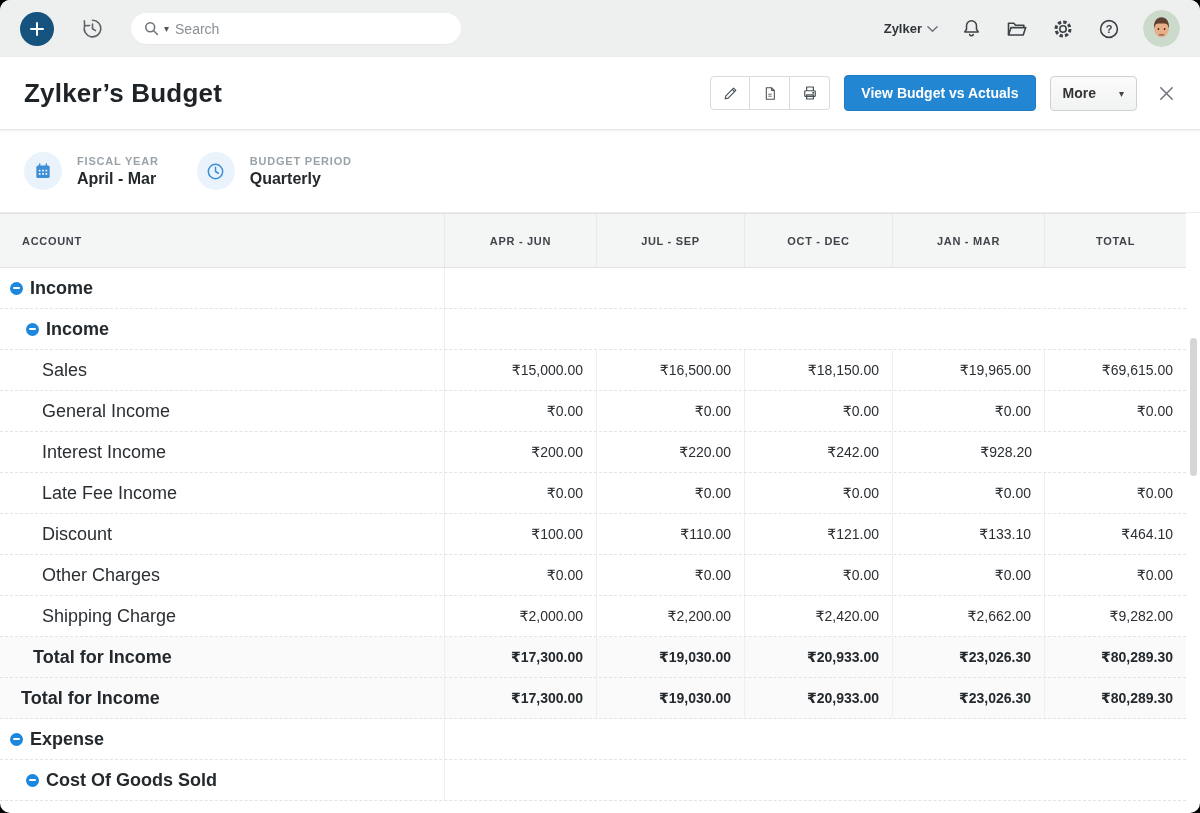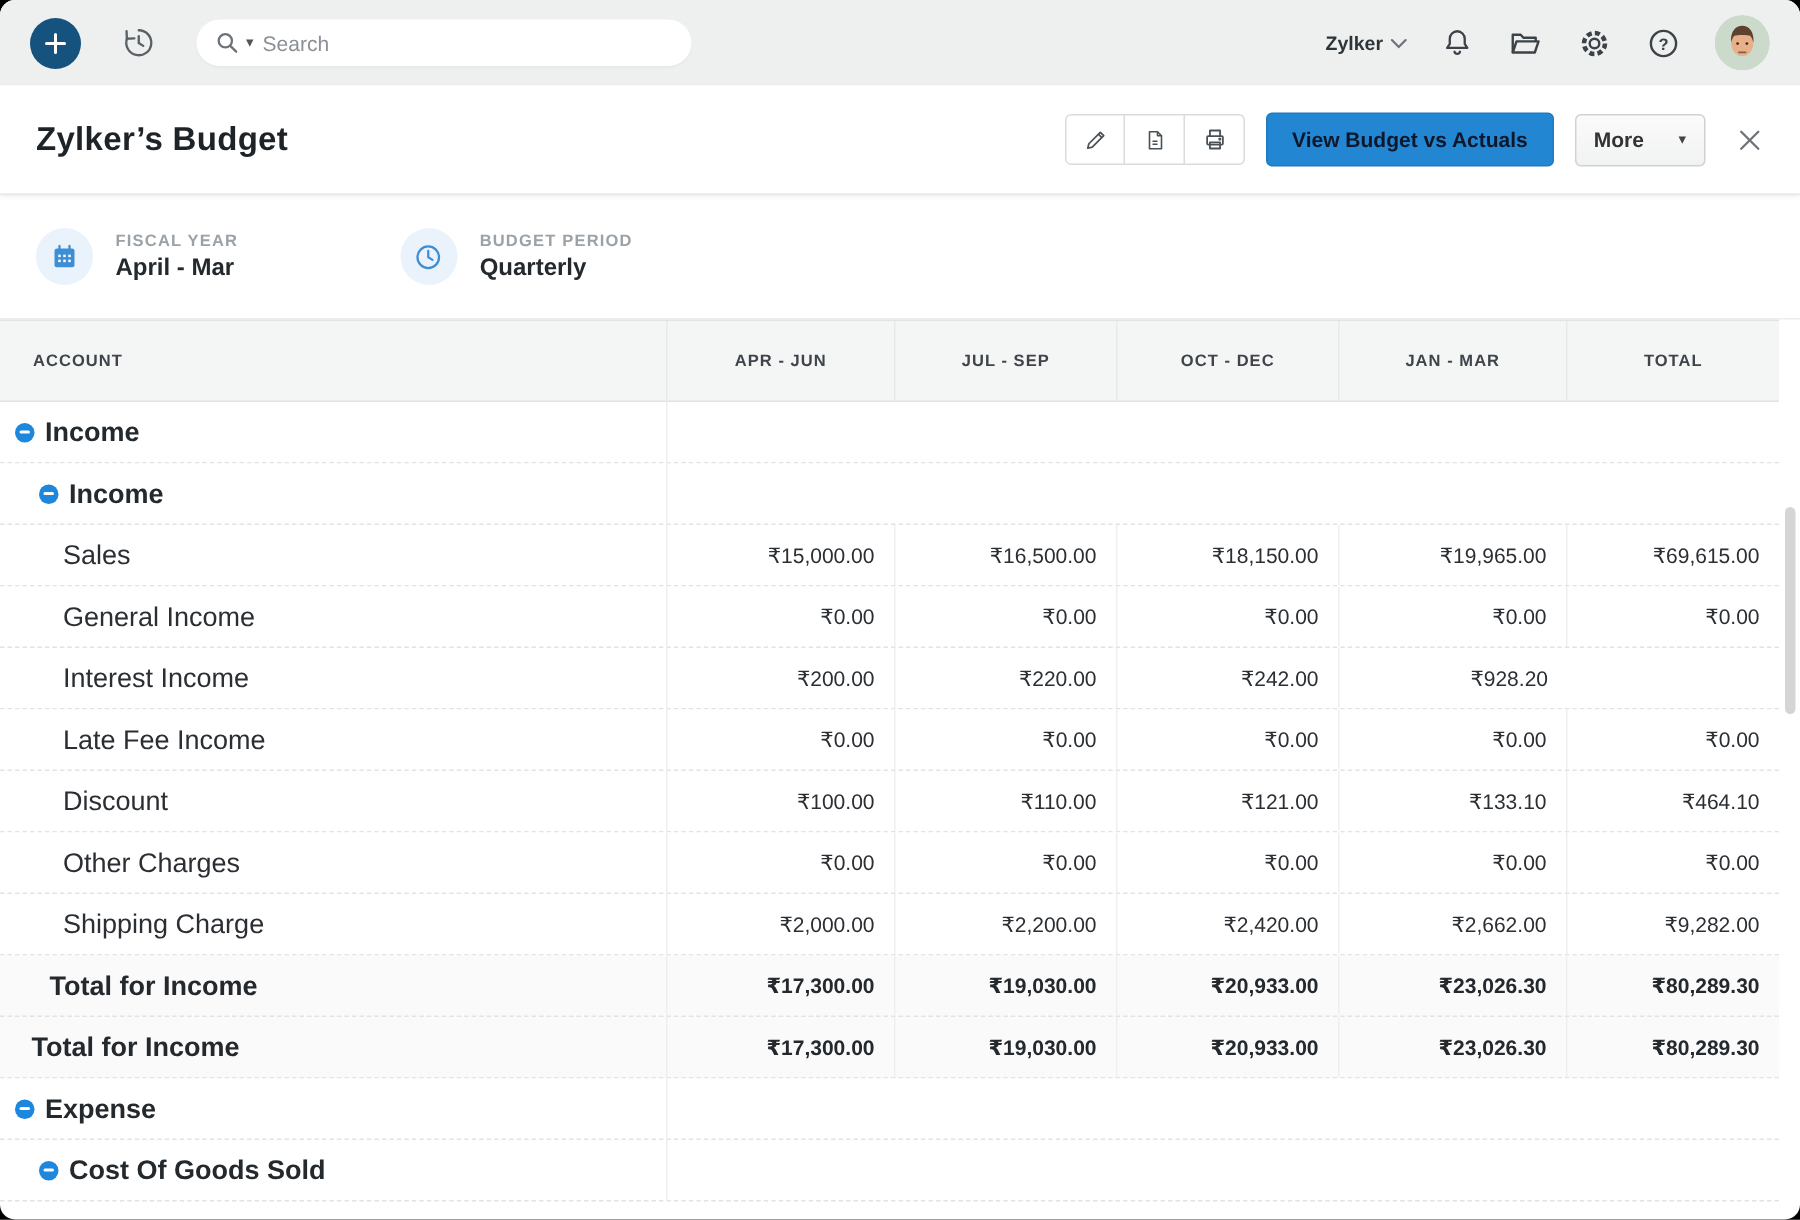--- a/index.html
+++ b/index.html
@@ -15,34 +15,34 @@
   .searchbar .caret { font-size:10px; color:#555; margin:0 6px 0 4px; }
   .searchbar input { border:none; outline:none; background:transparent; font-size:14px; color:#333; width:230px; font-family:inherit; }
   .searchbar input::placeholder { color:#8b9095; }
   .topbar-right { margin-left:auto; display:flex; align-items:center; gap:22px; }
   .org-switch { display:flex; align-items:center; gap:5px; font-size:13px; color:#2e3538; cursor:pointer; font-weight:600; }
   .icon-plain { display:flex; align-items:center; cursor:pointer; }
   .avatar { width:37px; height:37px; border-radius:50%; overflow:hidden; cursor:pointer; }
 
   
   .page-header { height:73px; background:#fff; display:flex; align-items:center; padding:0 24px; border-bottom:1px solid #e4e6e7; box-shadow:0 1px 3px rgba(60,60,60,0.07); position:relative; z-index:2; }
-  .page-title { font-size:22px; font-weight:700; color:#1d2327; letter-spacing:0.2px; }
+  .page-title { font-size:26px; font-weight:700; color:#1d2327; letter-spacing:0.2px; }
   .header-actions { margin-left:auto; display:flex; align-items:center; gap:14px; }
   .icon-group { display:flex; }
   .icon-group .ibtn { width:40px; height:34px; background:#fff; border:1px solid #d9dbdc; display:flex; align-items:center; justify-content:center; cursor:pointer; }
   .icon-group .ibtn + .ibtn { border-left:none; }
   .icon-group .ibtn:first-child { border-radius:4px 0 0 4px; }
   .icon-group .ibtn:last-child { border-radius:0 4px 4px 0; }
-  .btn-primary { height:36px; background:#2386d2; border:1px solid #1f7bc2; border-radius:4px; color:#0f172a; font-size:14px; font-weight:700; padding:0 16px; display:flex; align-items:center; cursor:pointer; }
+  .btn-primary { height:36px; background:#2386d2; border:1px solid #1f7bc2; border-radius:4px; color:#ffffff; font-size:14px; font-weight:700; padding:0 16px; display:flex; align-items:center; cursor:pointer; }
   .btn-more { height:35px; background:linear-gradient(#fbfbfb,#f1f2f2); border:1px solid #cfd1d2; border-radius:4px; color:#333; font-size:14px; font-weight:600; padding:0 12px; display:flex; align-items:center; gap:23px; cursor:pointer; }
   .btn-more .caret { font-size:10px; color:#444; }
   .close-btn { margin-left:6px; display:flex; align-items:center; cursor:pointer; }
 
   
-  .meta-strip { height:83px; background:#fff; display:flex; align-items:center; padding:0 24px; border-bottom:1px solid #ebedee; gap:108px; }
+  .meta-strip { height:83px; background:#fff; display:flex; align-items:center; padding:0 24px; border-bottom:1px solid #ebedee; gap:38px; }
   .meta-item { display:flex; align-items:center; gap:15px; }
   .meta-icon { width:38px; height:38px; border-radius:50%; background:#eaf3fc; display:flex; align-items:center; justify-content:center; }
   .meta-label { font-size:11px; color:#9aa2a8; letter-spacing:0.8px; font-weight:600; margin-bottom:3px; }
   .meta-value { font-size:16px; color:#24292d; font-weight:600; }
 
   
   .budget-table { margin-top:0; width:1186px; }
   .thead { display:grid; grid-template-columns:445px 152px 148px 148px 152px 141px; height:55px; background:#f4f5f5; border-top:1px solid #e1e2e3; border-bottom:1px solid #e1e2e3; align-items:center; }
   .hcell { font-size:11px; font-weight:700; color:#3e4449; letter-spacing:0.7px; text-align:center; border-right:1px solid #e8e9ea; height:100%; display:flex; align-items:center; justify-content:center; }
   .hcell.account { justify-content:flex-start; padding-left:22px; }

